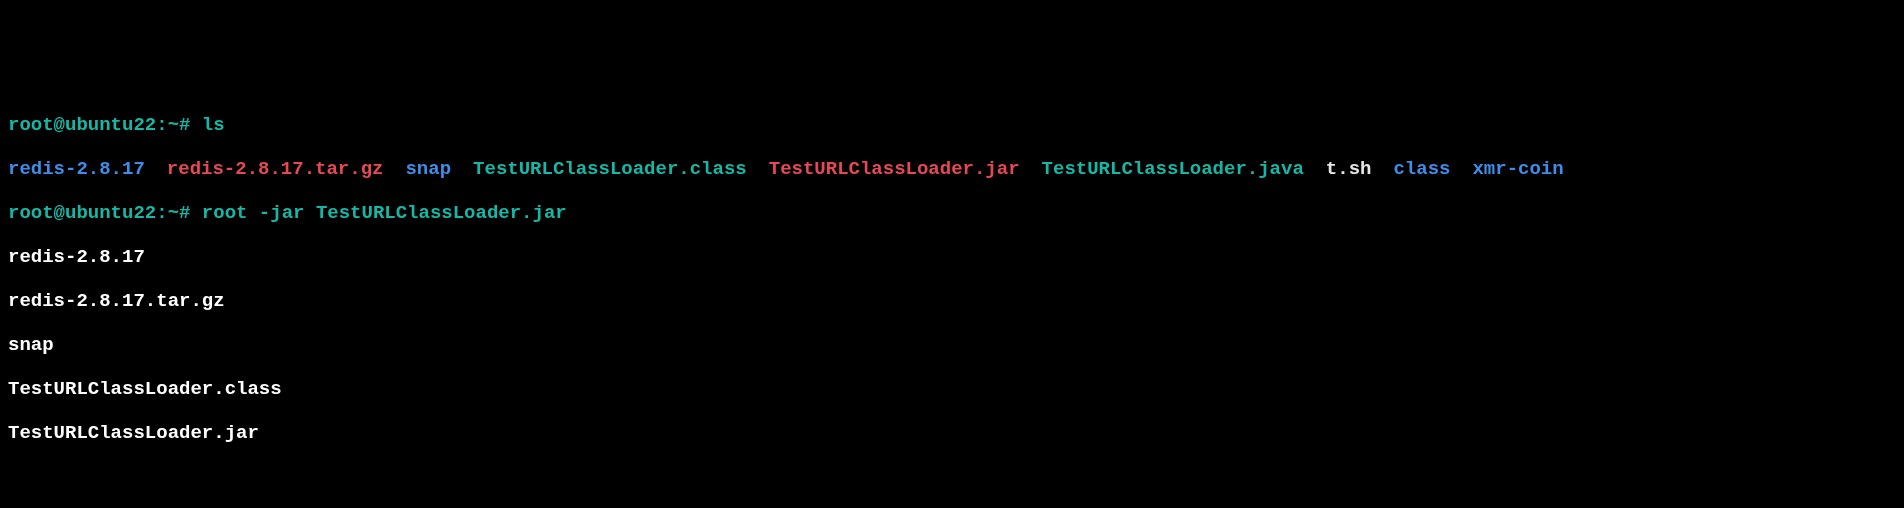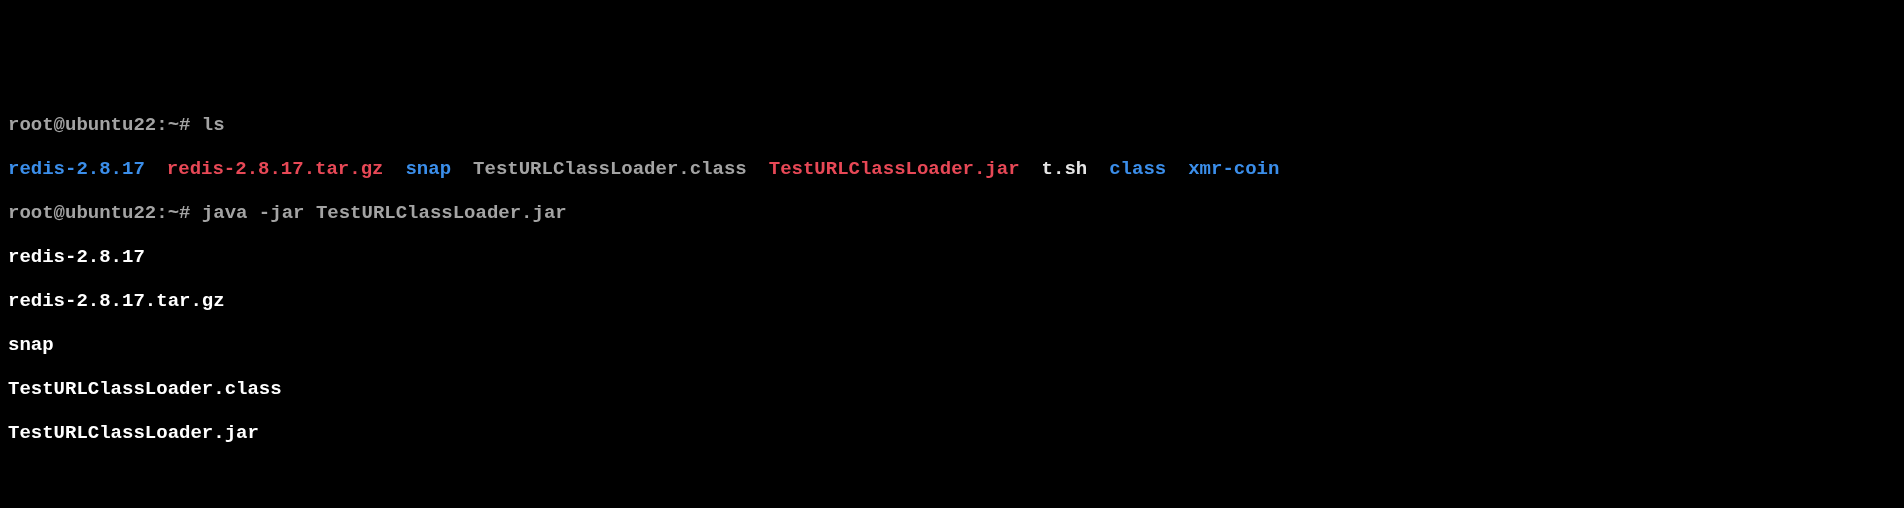--- a/index.html
+++ b/index.html
@@ -34,41 +34,42 @@
     .blue {
       color: #3b8eea;
     }
     .red {
       color: #e74856;
     }
     .green {
       color: #e5e5e5;
     }
     .white {
-      color: #a3a3a3;
+      color: #14b8a6;
     }
   </style>
 </head>
 <body>
 
 
 
 <div>
 <span class="line"><span class="white">root@ubuntu22</span><span class="white">:</span><span class="white">~</span><span class="white"># </span><span class="white">ls</span></span>
 <div class="ls-line">
 <span class="ls-item blue">redis-2.8.17</span>
 <span class="ls-item red">redis-2.8.17.tar.gz</span>
 <span class="ls-item blue">snap</span>
 <span class="ls-item white">TestURLClassLoader.class</span>
 <span class="ls-item red">TestURLClassLoader.jar</span>
+<span class="ls-item white">TestURLClassLoader.java</span>
 <span class="ls-item green">t.sh</span>
 <span class="ls-item blue">class</span>
 <span class="ls-item blue">xmr-coin</span>
 </div>
-<span class="line"><span class="white">root@ubuntu22</span><span class="white">:</span><span class="white">~</span><span class="white"># </span><span class="white">java -jar TestURLClassLoader.jar</span></span>
+<span class="line"><span class="white">root@ubuntu22</span><span class="white">:</span><span class="white">~</span><span class="white"># </span><span class="white">root -jar TestURLClassLoader.jar</span></span>
 <span class="line">redis-2.8.17</span>
 <span class="line">redis-2.8.17.tar.gz</span>
 <span class="line">snap</span>
 <span class="line">TestURLClassLoader.class</span>
 <span class="line">TestURLClassLoader.jar</span>
 
 
 
 
 

